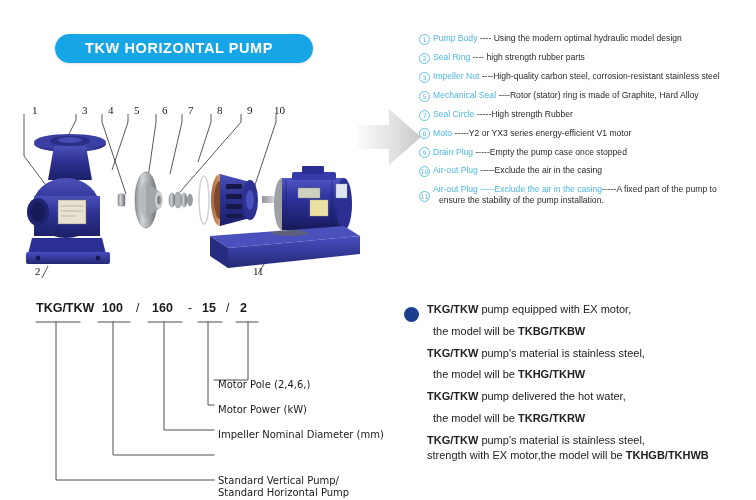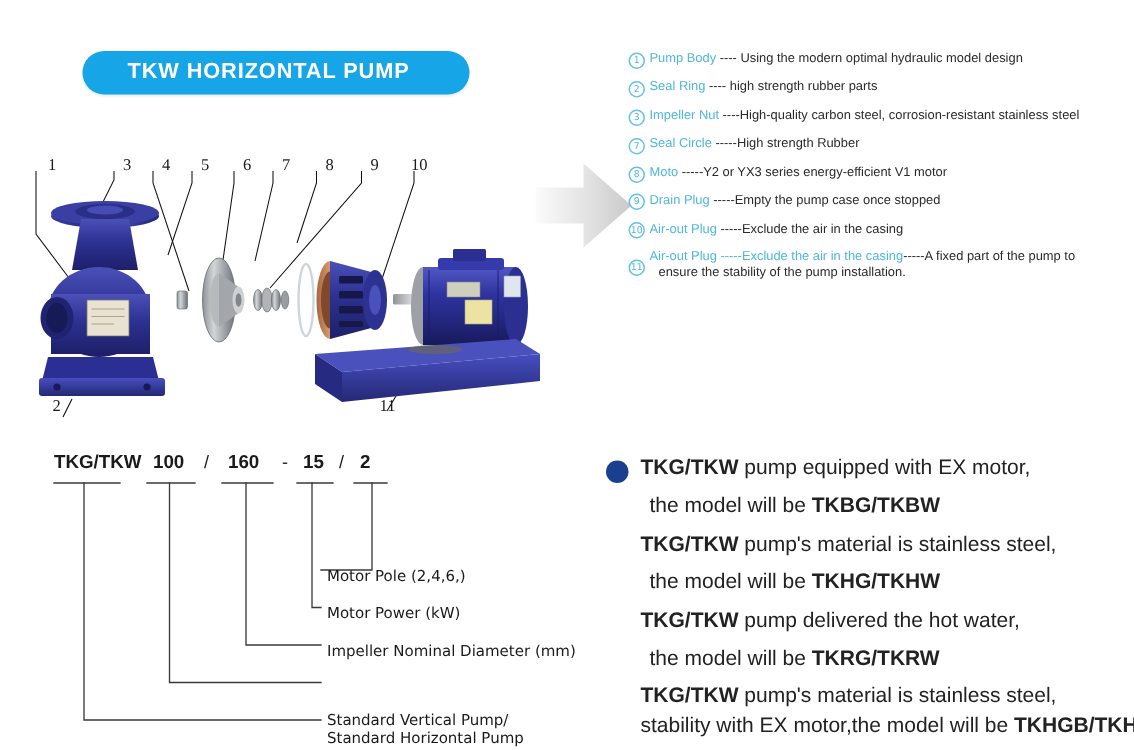--- a/index.html
+++ b/index.html
@@ -168,21 +168,21 @@
     border-radius: 50%;
     background: #1b3f8f;
   }
   .variant-lines {
     position: absolute;
     left: 23px;
     top: 0px;
     width: 325px;
   }
   .vline {
-    font-size: 14px;
+    font-size: 11px;
     color: #222;
     line-height: 1.2;
     margin-bottom: 8.6px;
     white-space: nowrap;
   }
   .vline.tight { margin-bottom: 2.5px; }
   .vline.indent { padding-left: 6px; }
   .vb { font-weight: bold; }
 </style>
 </head>
@@ -381,20 +381,26 @@
     </div>
 
     <div class="part-row">
       <div class="part-num"><span>3</span></div>
       <div class="part-body">
         <span class="part-name">Impeller Nut</span><span class="part-desc"> ----High-quality carbon steel, corrosion-resistant stainless steel</span>
       </div>
     </div>
 
 
+    <div class="part-row">
+      <div class="part-num"><span>5</span></div>
+      <div class="part-body">
+        <span class="part-name">Mechanical Seal</span><span class="part-desc"> ----Rotor (stator) ring is made of Graphite, Hard Alloy</span>
+      </div>
+    </div>
 
 
     <div class="part-row">
       <div class="part-num"><span>7</span></div>
       <div class="part-body">
         <span class="part-name">Seal Circle</span><span class="part-desc"> -----High strength Rubber</span>
       </div>
     </div>
 
     <div class="part-row">
@@ -491,19 +497,19 @@
 
       <div class="vline indent">
         <span>the model will be </span><span class="vb">TKRG/TKRW</span>
       </div>
 
       <div class="vline tight">
         <span class="vb">TKG/TKW</span><span> pump's material is stainless steel,</span>
       </div>
 
       <div class="vline">
-        <span>stability with EX motor,the model will be </span><span class="vb">TKHGB/TKHWB</span>
+        <span>strength with EX motor,the model will be </span><span class="vb">TKHGB/TKHWB</span>
       </div>
 
     </div>
   </div>
 
 </div>
 
 </body></html>

